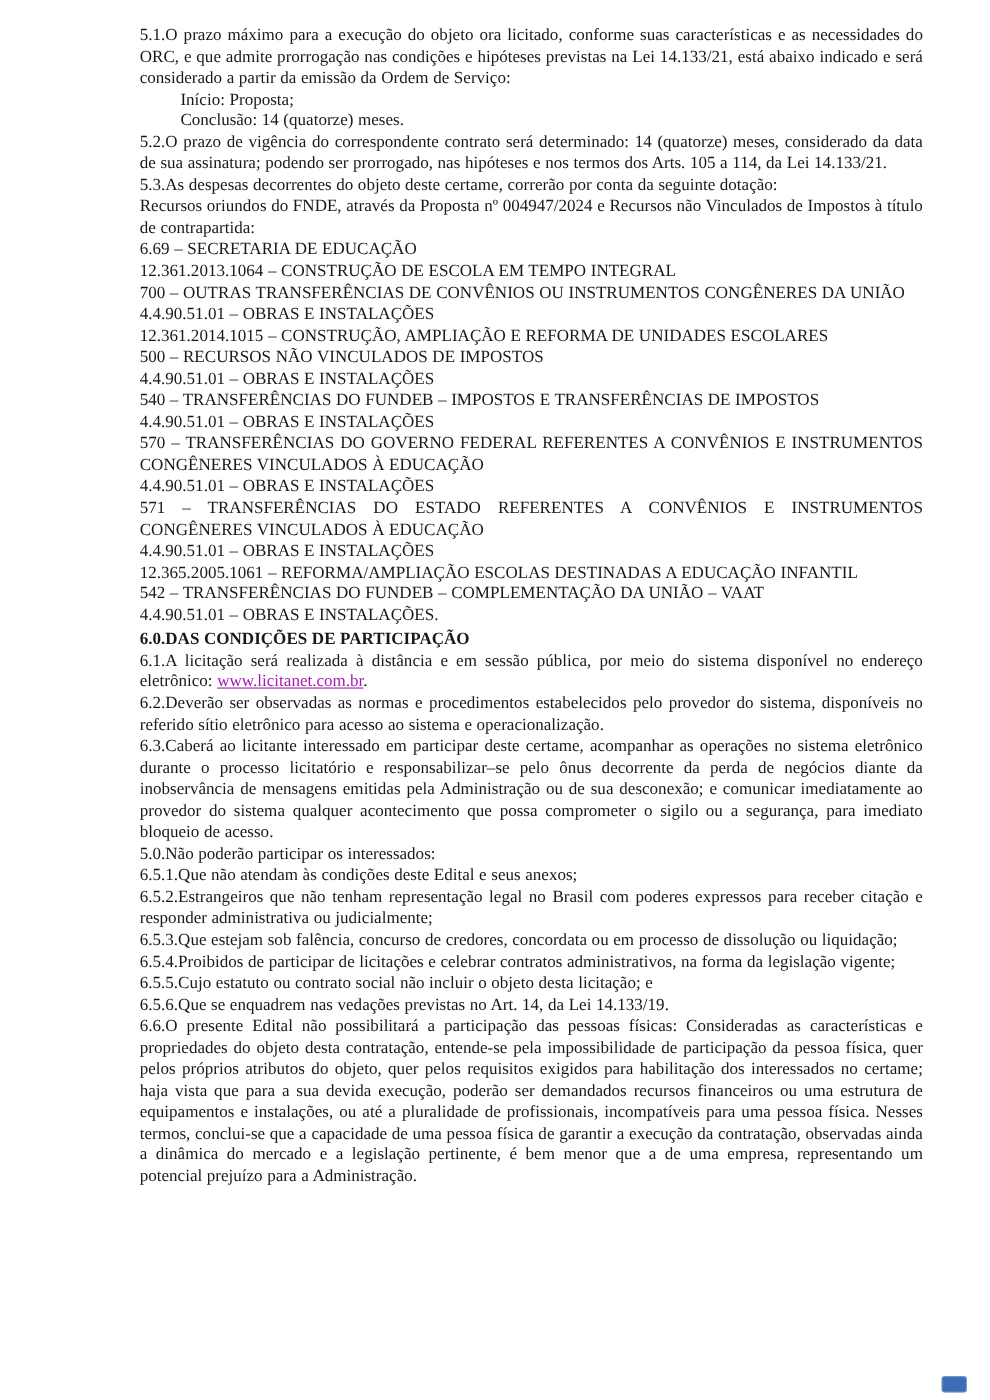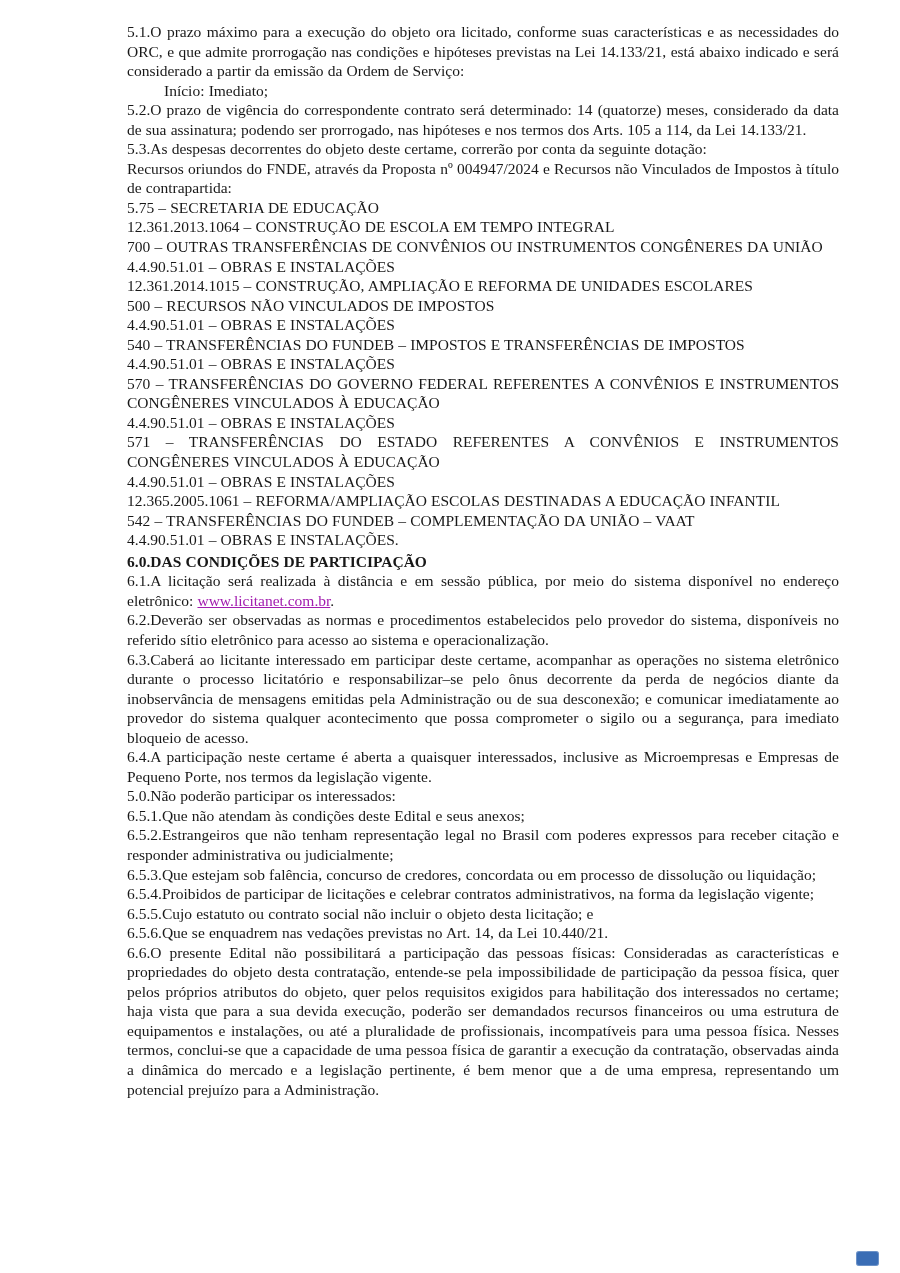--- a/index.html
+++ b/index.html
@@ -48,26 +48,27 @@
     border-radius: 3px;
     box-shadow: inset 0 0 0 1px rgba(255,255,255,0.25);
   }
 </style>
 </head>
 <body>
 
 <div class="page">
 
   <p class="p">5.1.O prazo máximo para a execução do objeto ora licitado, conforme suas características e as necessidades do ORC, e que admite prorrogação nas condições e hipóteses previstas na Lei 14.133/21, está abaixo indicado e será considerado a partir da emissão da Ordem de Serviço:</p>
-  <p class="p ind">Início: Imediato;</p>
+  <p class="p ind">Início: Proposta;</p>
+  <p class="p ind">Conclusão: 14 (quatorze) meses.</p>
   <p class="p">5.2.O prazo de vigência do correspondente contrato será determinado: 14 (quatorze) meses, considerado da data de sua assinatura; podendo ser prorrogado, nas hipóteses e nos termos dos Arts. 105 a 114, da Lei 14.133/21.</p>
   <p class="p">5.3.As despesas decorrentes do objeto deste certame, correrão por conta da seguinte dotação:</p>
   <p class="p">Recursos oriundos do FNDE, através da Proposta nº 004947/2024 e Recursos não Vinculados de Impostos à título de contrapartida:</p>
 
-  <p class="p">5.75 – SECRETARIA DE EDUCAÇÃO</p>
+  <p class="p">6.69 – SECRETARIA DE EDUCAÇÃO</p>
   <p class="p">12.361.2013.1064 – CONSTRUÇÃO DE ESCOLA EM TEMPO INTEGRAL</p>
   <p class="p">700 – OUTRAS TRANSFERÊNCIAS DE CONVÊNIOS OU INSTRUMENTOS CONGÊNERES DA UNIÃO</p>
   <p class="p">4.4.90.51.01 – OBRAS E INSTALAÇÕES</p>
   <p class="p">12.361.2014.1015 – CONSTRUÇÃO, AMPLIAÇÃO E REFORMA DE UNIDADES ESCOLARES</p>
   <p class="p">500 – RECURSOS NÃO VINCULADOS DE IMPOSTOS</p>
   <p class="p">4.4.90.51.01 – OBRAS E INSTALAÇÕES</p>
   <p class="p">540 – TRANSFERÊNCIAS DO FUNDEB – IMPOSTOS E TRANSFERÊNCIAS DE IMPOSTOS</p>
   <p class="p">4.4.90.51.01 – OBRAS E INSTALAÇÕES</p>
   <p class="p">570 – TRANSFERÊNCIAS DO GOVERNO FEDERAL REFERENTES A CONVÊNIOS E INSTRUMENTOS CONGÊNERES VINCULADOS À EDUCAÇÃO</p>
   <p class="p">4.4.90.51.01 – OBRAS E INSTALAÇÕES</p>
@@ -76,25 +77,24 @@
   <p class="p">12.365.2005.1061 – REFORMA/AMPLIAÇÃO ESCOLAS DESTINADAS A EDUCAÇÃO INFANTIL</p>
   <p class="p">542 – TRANSFERÊNCIAS DO FUNDEB – COMPLEMENTAÇÃO DA UNIÃO – VAAT</p>
   <p class="p">4.4.90.51.01 – OBRAS E INSTALAÇÕES.</p>
 
   <p class="p heading">6.0.DAS CONDIÇÕES DE PARTICIPAÇÃO</p>
 
   <p class="p"><span>6.1.A licitação será realizada à distância e em sessão pública, por meio do sistema disponível no endereço eletrônico: </span><a class="link" style="color: #a21caf;">www.licitanet.com.br</a><span>.</span></p>
 
   <p class="p">6.2.Deverão ser observadas as normas e procedimentos estabelecidos pelo provedor do sistema, disponíveis no referido sítio eletrônico para acesso ao sistema e operacionalização.</p>
   <p class="p">6.3.Caberá ao licitante interessado em participar deste certame, acompanhar as operações no sistema eletrônico durante o processo licitatório e responsabilizar–se pelo ônus decorrente da perda de negócios diante da inobservância de mensagens emitidas pela Administração ou de sua desconexão; e comunicar imediatamente ao provedor do sistema qualquer acontecimento que possa comprometer o sigilo ou a segurança, para imediato bloqueio de acesso.</p>
-  <p class="p">6.4.A participação neste certame é aberta a quaisquer interessados, inclusive as Microempresas e Empresas de Pequeno Porte, nos termos da legislação vigente.</p>
   <p class="p">5.0.Não poderão participar os interessados:</p>
   <p class="p">6.5.1.Que não atendam às condições deste Edital e seus anexos;</p>
   <p class="p">6.5.2.Estrangeiros que não tenham representação legal no Brasil com poderes expressos para receber citação e responder administrativa ou judicialmente;</p>
   <p class="p">6.5.3.Que estejam sob falência, concurso de credores, concordata ou em processo de dissolução ou liquidação;</p>
   <p class="p">6.5.4.Proibidos de participar de licitações e celebrar contratos administrativos, na forma da legislação vigente;</p>
   <p class="p">6.5.5.Cujo estatuto ou contrato social não incluir o objeto desta licitação; e</p>
-  <p class="p">6.5.6.Que se enquadrem nas vedações previstas no Art. 14, da Lei 10.440/21.</p>
+  <p class="p">6.5.6.Que se enquadrem nas vedações previstas no Art. 14, da Lei 14.133/19.</p>
 
   <p class="p"><span class="bold">6.6.O presente Edital não possibilitará a participação das pessoas físicas: Consideradas as</span><span> características e propriedades do objeto desta contratação, entende-se pela impossibilidade de participação da pessoa física, quer pelos próprios atributos do objeto, quer pelos requisitos exigidos para habilitação dos interessados no certame; haja vista que para a sua devida execução, poderão ser demandados recursos financeiros ou uma estrutura de equipamentos e instalações, ou até a pluralidade de profissionais, incompatíveis para uma pessoa física. Nesses termos, conclui-se que a capacidade de uma pessoa física de garantir a execução da contratação, observadas ainda a dinâmica do mercado e a legislação pertinente, é bem menor que a de uma empresa, representando um potencial prejuízo para a Administração.</span></p>
 
   <div class="corner-mark" style="background: rgb(58, 109, 181);"></div>
 </div>
 
 </body></html>

